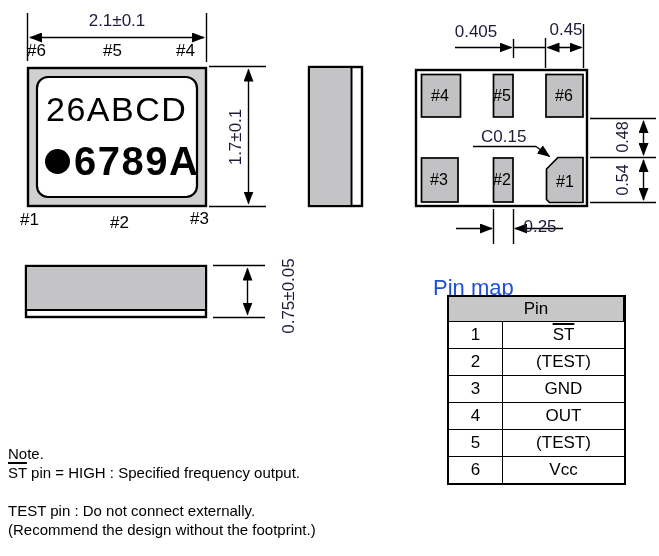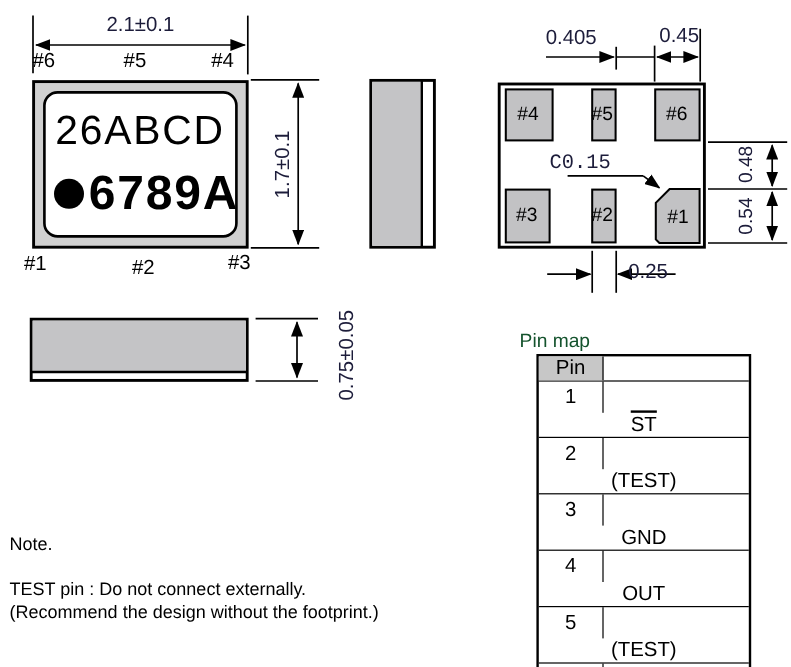--- a/index.html
+++ b/index.html
@@ -13,26 +13,26 @@
   .dim{color:#1c1c3a;font-size:17px;}
   .dims{color:#1c1c3a;font-size:16px;}
   .rot{transform:rotate(-90deg);transform-origin:center center;}
   .pinlbl{font-size:17px;color:#000;}
   .padlbl{font-size:16px;color:#000;z-index:3;}
   .mark1{font-size:34px;font-weight:normal;letter-spacing:1.5px;color:#000;}
   .mark2{display:flex;align-items:center;gap:4px;}
   .mark2 .dot{width:25px;height:25px;border-radius:50%;background:#000;}
   .mark2 .mtxt{font-size:40px;font-weight:bold;letter-spacing:1.5px;color:#000;}
   .ov{text-decoration:overline;text-decoration-thickness:1.5px;}
-  .pm-title{font-size:16px;color:#14532d;}
+  .pm-title{font-size:22px;color:#1d4ed8;}
   .pinmap{
     position:absolute;left:447px;top:295px;width:175px;z-index:2;
     border:2px solid #000;font-size:17px;color:#000;background:#fff;
   }
-  .pm-row{display:flex;flex-direction:column;}
+  .pm-row{display:flex;}
   .pm-row > div{display:flex;align-items:center;justify-content:center;}
   .pm-row > div:first-child{width:53px;border-right:1.8px solid #000;flex:none;}
   .pm-row > div:last-child{flex:1;}
   .pm-head > div{height:24px;background:#c7c7c7;}
   .pm-body > div{height:26px;}
   .pm-body{border-top:1.8px solid #000;}
   .notes{position:absolute;left:8px;top:444px;z-index:2;font-size:15px;line-height:19px;color:#000;}
   .notes .gap{height:19px;}
 </style>
 </head>
@@ -139,21 +139,21 @@
   <div class="t pinlbl" style="left:20px;top:211px;">#1</div>
   <div class="t pinlbl" style="left:110px;top:214px;">#2</div>
   <div class="t pinlbl" style="left:190px;top:210px;">#3</div>
 
   <div class="t dim ctr rot" style="left:207px;top:128px;width:58px;height:18px;">1.7±0.1</div>
 
   <div class="t dim ctr rot" style="left:251px;top:287px;width:76px;height:18px;">0.75±0.05</div>
 
   <div class="t dim ctr" style="left:449px;top:23px;width:54px;">0.405</div>
   <div class="t dim ctr" style="left:539px;top:21px;width:54px;">0.45</div>
-  <div class="t dim" style="left:458px;top:128px;font-family:Liberation Mono, monospace;">C0.15</div>
+  <div class="t dim" style="left:481px;top:128px;">C0.15</div>
   <div class="t dim ctr" style="left:513px;top:218px;width:54px;">0.25</div>
   <div class="t dims ctr rot" style="left:606px;top:128px;width:33px;height:18px;">0.48</div>
   <div class="t dims ctr rot" style="left:606px;top:171px;width:33px;height:18px;">0.54</div>
 
   <div class="t padlbl" style="left:431px;top:87px;">#4</div>
   <div class="t padlbl" style="left:493px;top:87px;">#5</div>
   <div class="t padlbl" style="left:555px;top:87px;">#6</div>
   <div class="t padlbl" style="left:430px;top:171px;">#3</div>
   <div class="t padlbl" style="left:493px;top:171px;">#2</div>
   <div class="t padlbl" style="left:556px;top:173px;">#1</div>
@@ -185,18 +185,19 @@
       <div>(TEST)</div>
     </div>
     <div class="pm-row pm-body">
       <div>6</div>
       <div>Vcc</div>
     </div>
   </div>
 
   <div class="notes">
     <div>Note.</div>
+    <div><span class="ov">ST</span><span> pin = HIGH : Specified frequency output.</span></div>
     <div class="gap"></div>
     <div>TEST pin : Do not connect externally.</div>
     <div>(Recommend the design without the footprint.)</div>
   </div>
 
 </div>
 
 </body></html>

